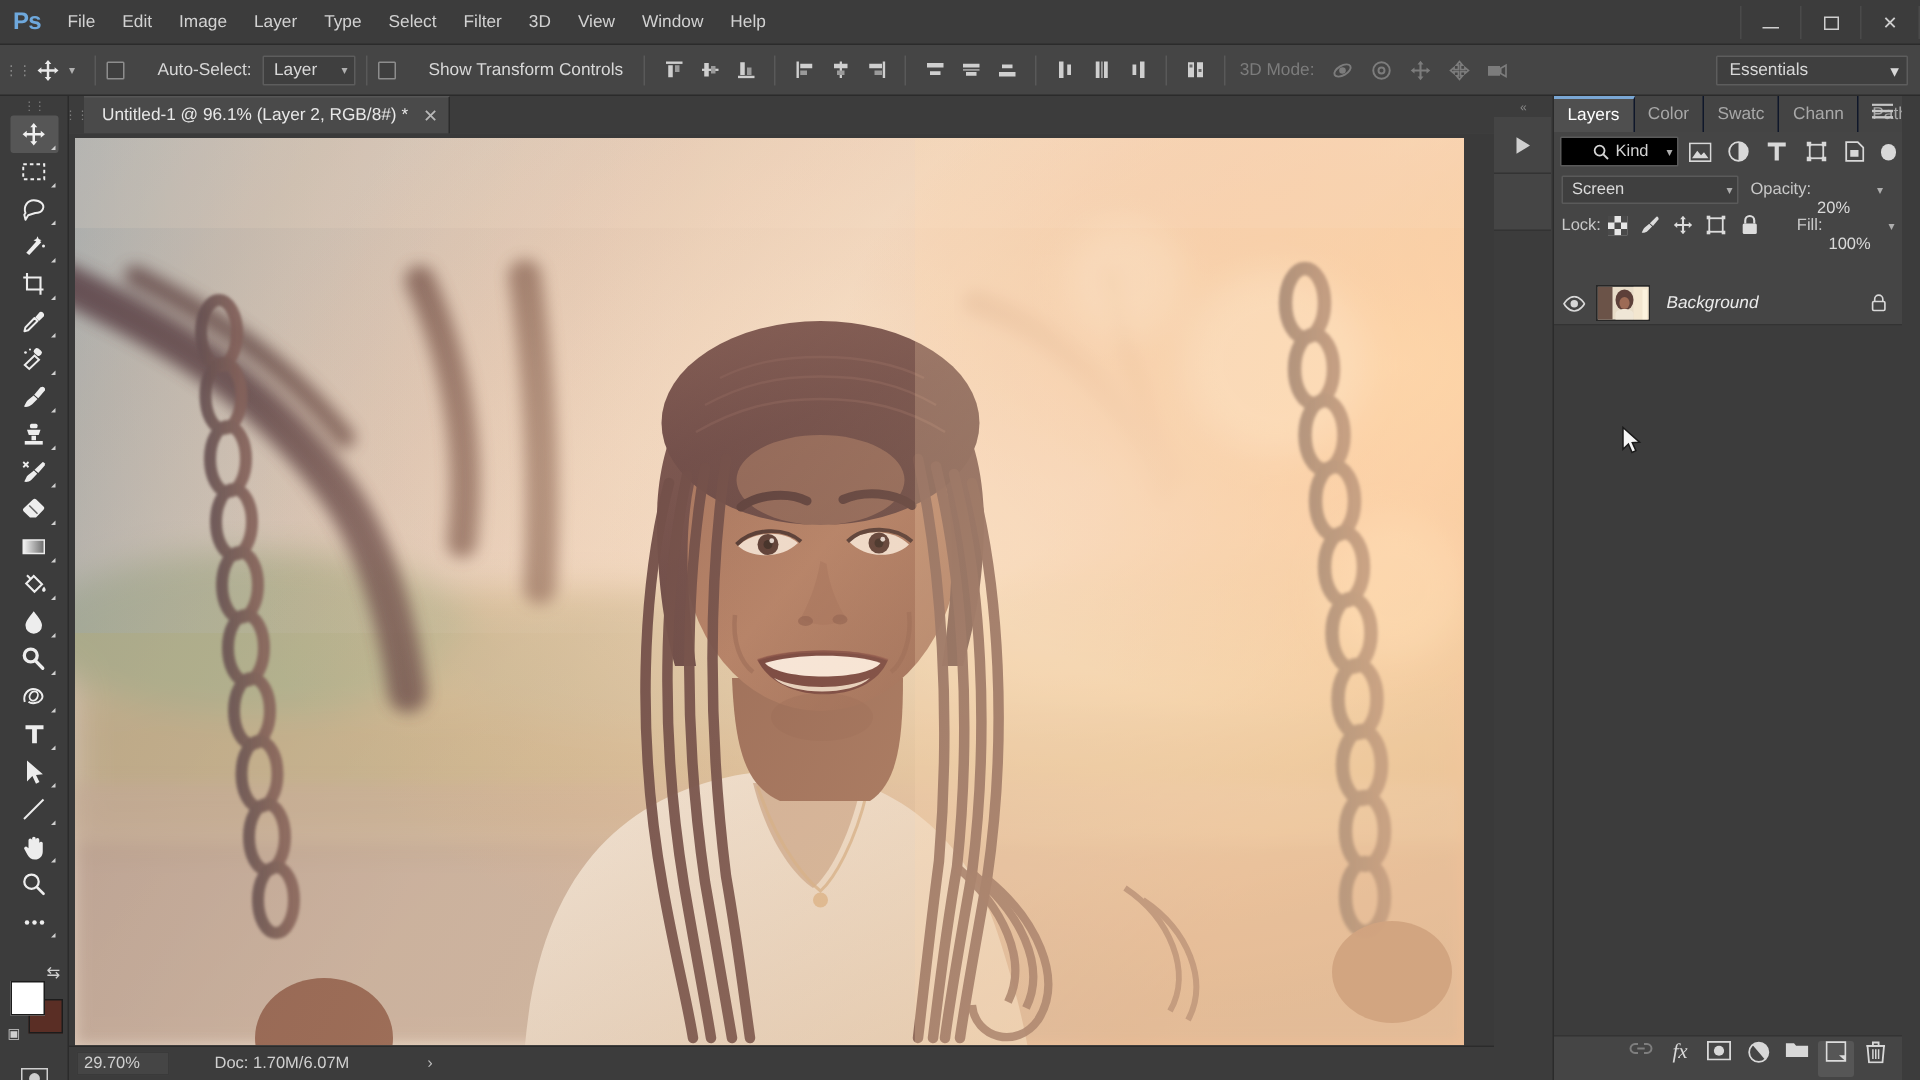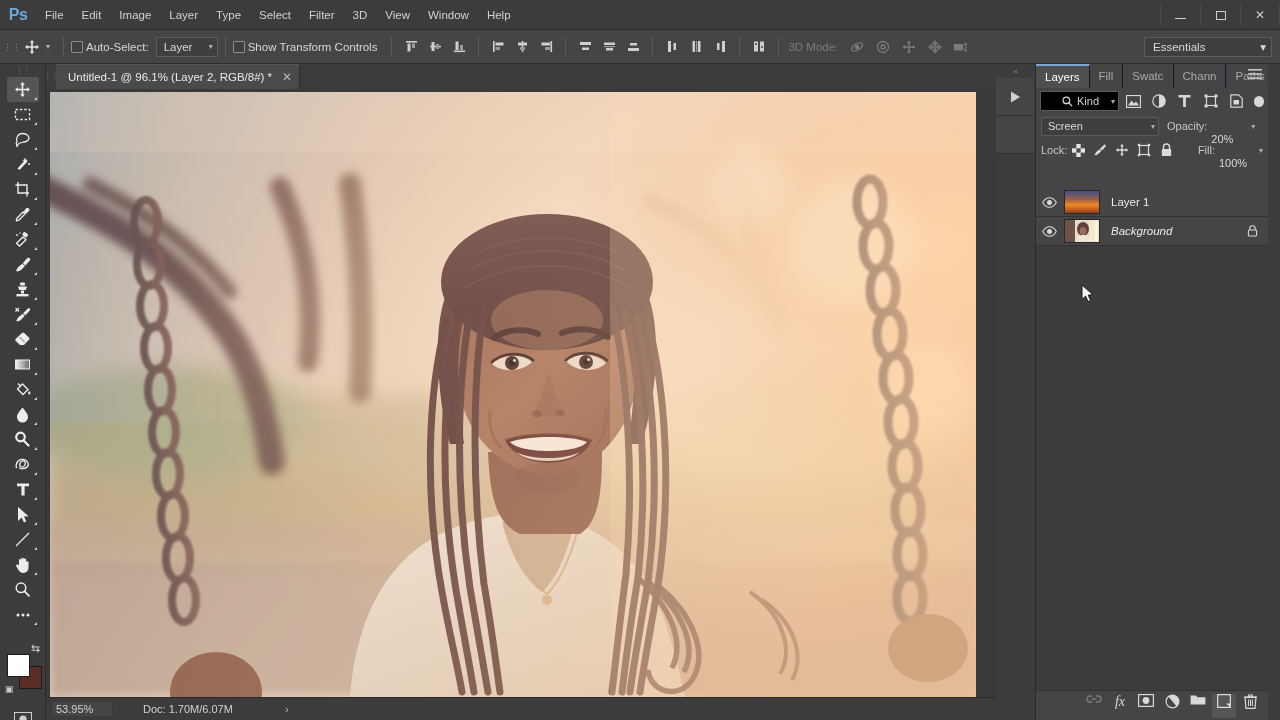--- a/index.html
+++ b/index.html
@@ -55,21 +55,21 @@
   .ob-tool {
     width: 28px; height: 24px; display: flex; align-items: center; justify-content: center;
     color: #e0e0e0;
   }
   .ob-caret { color: #b0b0b0; font-size: 8px; margin-right: 6px; }
   .ob-sep { width: 1px; height: 20px; background: #595959; margin: 0 7px; }
   .cb {
     width: 12px; height: 12px; border: 1px solid #8d8d8d; background: #3f3f3f;
     display: inline-block; vertical-align: middle; border-radius: 1px;
   }
-  .ob-label { margin-left: 3px; margin-right: 7px; color: #d8d8d8; font-size: 11.5px; white-space: nowrap; }
+  .ob-label { margin-left: 22px; margin-right: 7px; color: #d8d8d8; font-size: 11.5px; white-space: nowrap; }
   .ob-select {
     height: 20px; min-width: 62px; background: #3f3f3f; border: 1px solid #5d5d5d;
     display: flex; align-items: center; justify-content: space-between;
     padding: 0 4px 0 7px; color: #d8d8d8; font-size: 11.5px; border-radius: 1px;
   }
   .ob-select .cr { font-size: 8px; color: #b0b0b0; margin-left: 6px; }
   .align-ico { width: 24px; height: 24px; display: flex; align-items: center; justify-content: center; }
   .ob-3d { color: #7c7c7c; font-size: 11.5px; margin: 0 6px 0 2px; }
   .ob-3dtool { width: 26px; height: 24px; display:flex; align-items:center; justify-content:center; color:#7c7c7c;}
   .essentials {
@@ -801,41 +801,41 @@
 
           <rect x="560" y="0" width="366" height="605" fill="#ffdcb0" opacity="0.22"></rect>
 
           <rect x="0" y="0" width="926" height="60" fill="#ffe8cf" opacity="0.12"></rect>
         </svg>
       </div>
     </div>
 
     <div class="statusbar">
       <div class="sb-zoom">
-        <span>53.95%</span>
+        <span>29.70%</span>
       </div>
       <div class="sb-doc">Doc: 1.70M/6.07M</div>
       <div class="sb-arrow">›</div>
     </div>
   </div>
 
   <div class="rail">
     <div class="rail-grip">«</div>
     <div class="rail-btn">
       <svg width="16" height="16" viewBox="0 0 16 16">
           <path d="M4 2.5 L13 8 L4 13.5 Z" fill="#cfcfcf"></path>
         </svg>
     </div>
     <div class="rail-btn"></div>
   </div>
 
   <div class="panel">
     <div class="panel-tabs">
       <div class="ptab active">Layers</div>
-      <div class="ptab">Fill</div>
+      <div class="ptab">Color</div>
       <div class="ptab">Swatc</div>
       <div class="ptab">Chann</div>
       <div class="ptab">Paths</div>
       <div class="pmenu">
         <svg width="14" height="11" viewBox="0 0 14 11">
             <rect x="0" y="0" width="14" height="1.6" fill="#c6c6c6"></rect>
             <rect x="0" y="4.2" width="14" height="1.6" fill="#c6c6c6"></rect>
             <rect x="0" y="8.4" width="14" height="1.6" fill="#c6c6c6"></rect>
           </svg>
       </div>
@@ -944,43 +944,20 @@
         <span class="lbl" style="margin-left:auto;">Fill:</span>
         <span class="numfield">
           <span class="v">100%</span>
           <span class="cr">▾</span>
         </span>
       </div>
 
       <div class="layerlist">
 
 
-        <div class="layerrow">
-          <div class="eye">
-            <svg width="15" height="11" viewBox="0 0 15 11">
-                <path d="M7.5 0.7 C11.6 0.7 14.3 5.5 14.3 5.5 C14.3 5.5 11.6 10.3 7.5 10.3 C3.4 10.3 0.7 5.5 0.7 5.5 C0.7 5.5 3.4 0.7 7.5 0.7 Z" fill="none" stroke="#d8d8d8" stroke-width="1.1"></path>
-                <circle cx="7.5" cy="5.5" r="2.5" fill="#d8d8d8"></circle>
-              </svg>
-          </div>
-          <div class="thumb">
-            <svg width="36" height="24" viewBox="0 0 36 24">
-                <defs>
-                  <linearGradient id="l1g" x1="0" y1="0" x2="0" y2="1">
-                    <stop offset="0" stop-color="#3f4f86"></stop>
-                    <stop offset="0.35" stop-color="#9a5f4c"></stop>
-                    <stop offset="0.58" stop-color="#f08a22"></stop>
-                    <stop offset="0.78" stop-color="#c25a22"></stop>
-                    <stop offset="1" stop-color="#6b3018"></stop>
-                  </linearGradient>
-                </defs>
-                <rect width="36" height="24" fill="url(#l1g)"></rect>
-              </svg>
-          </div>
-          <div class="lname">Layer 1</div>
-        </div>
 
         <div class="layerrow">
           <div class="eye">
             <svg width="15" height="11" viewBox="0 0 15 11">
                 <path d="M7.5 0.7 C11.6 0.7 14.3 5.5 14.3 5.5 C14.3 5.5 11.6 10.3 7.5 10.3 C3.4 10.3 0.7 5.5 0.7 5.5 C0.7 5.5 3.4 0.7 7.5 0.7 Z" fill="none" stroke="#d8d8d8" stroke-width="1.1"></path>
                 <circle cx="7.5" cy="5.5" r="2.5" fill="#d8d8d8"></circle>
               </svg>
           </div>
           <div class="thumb">
             <svg width="36" height="24" viewBox="0 0 36 24">

